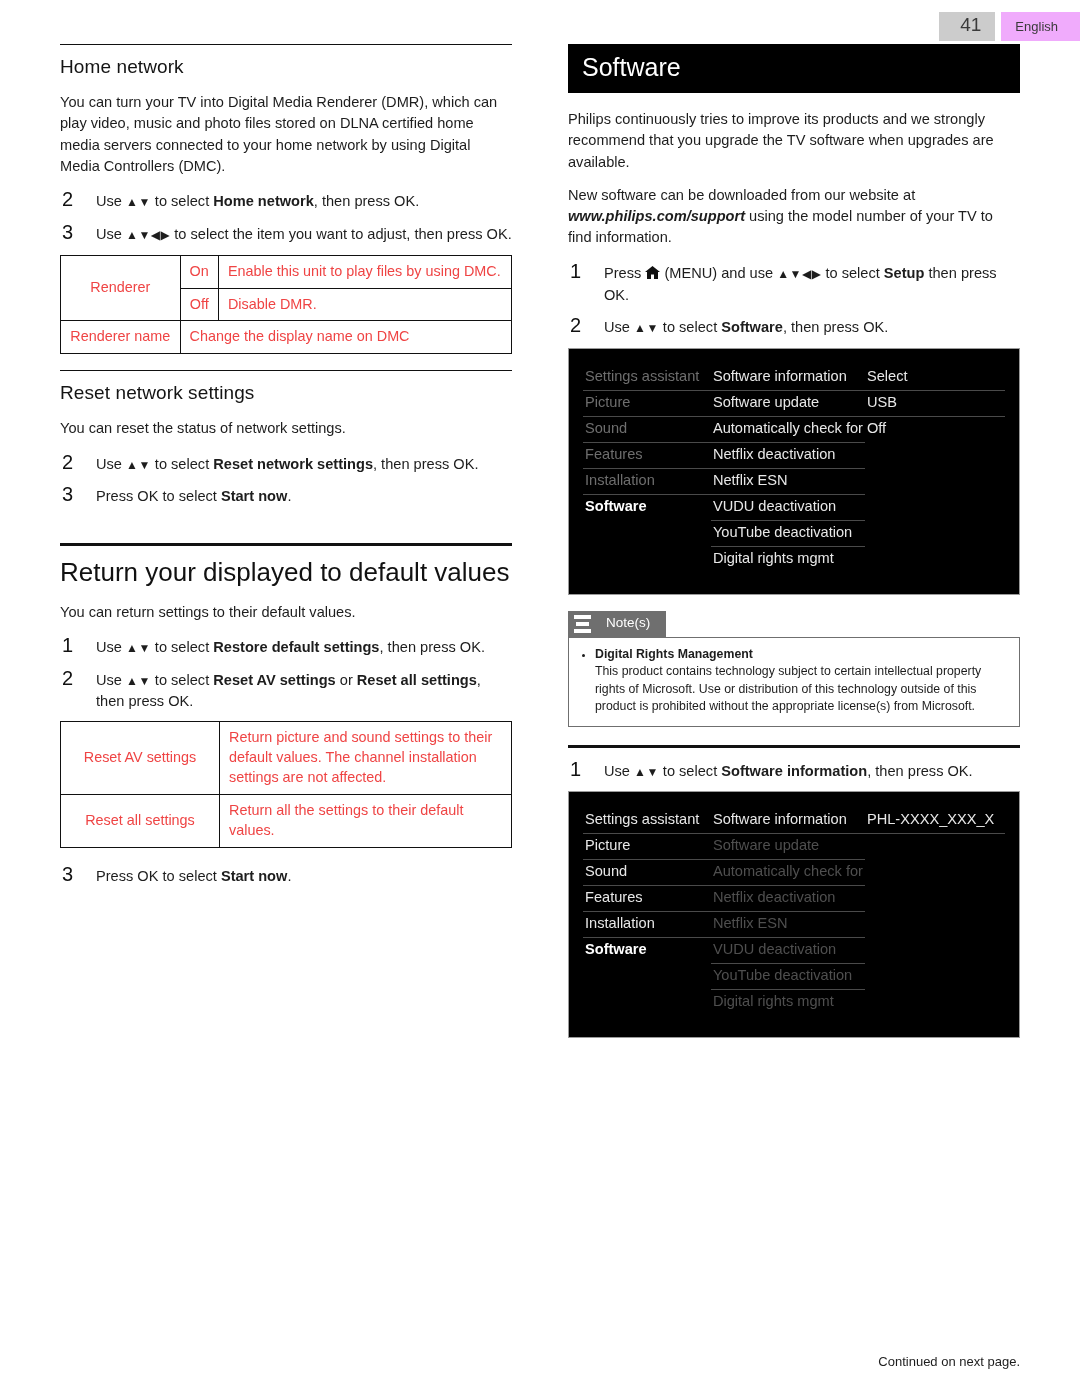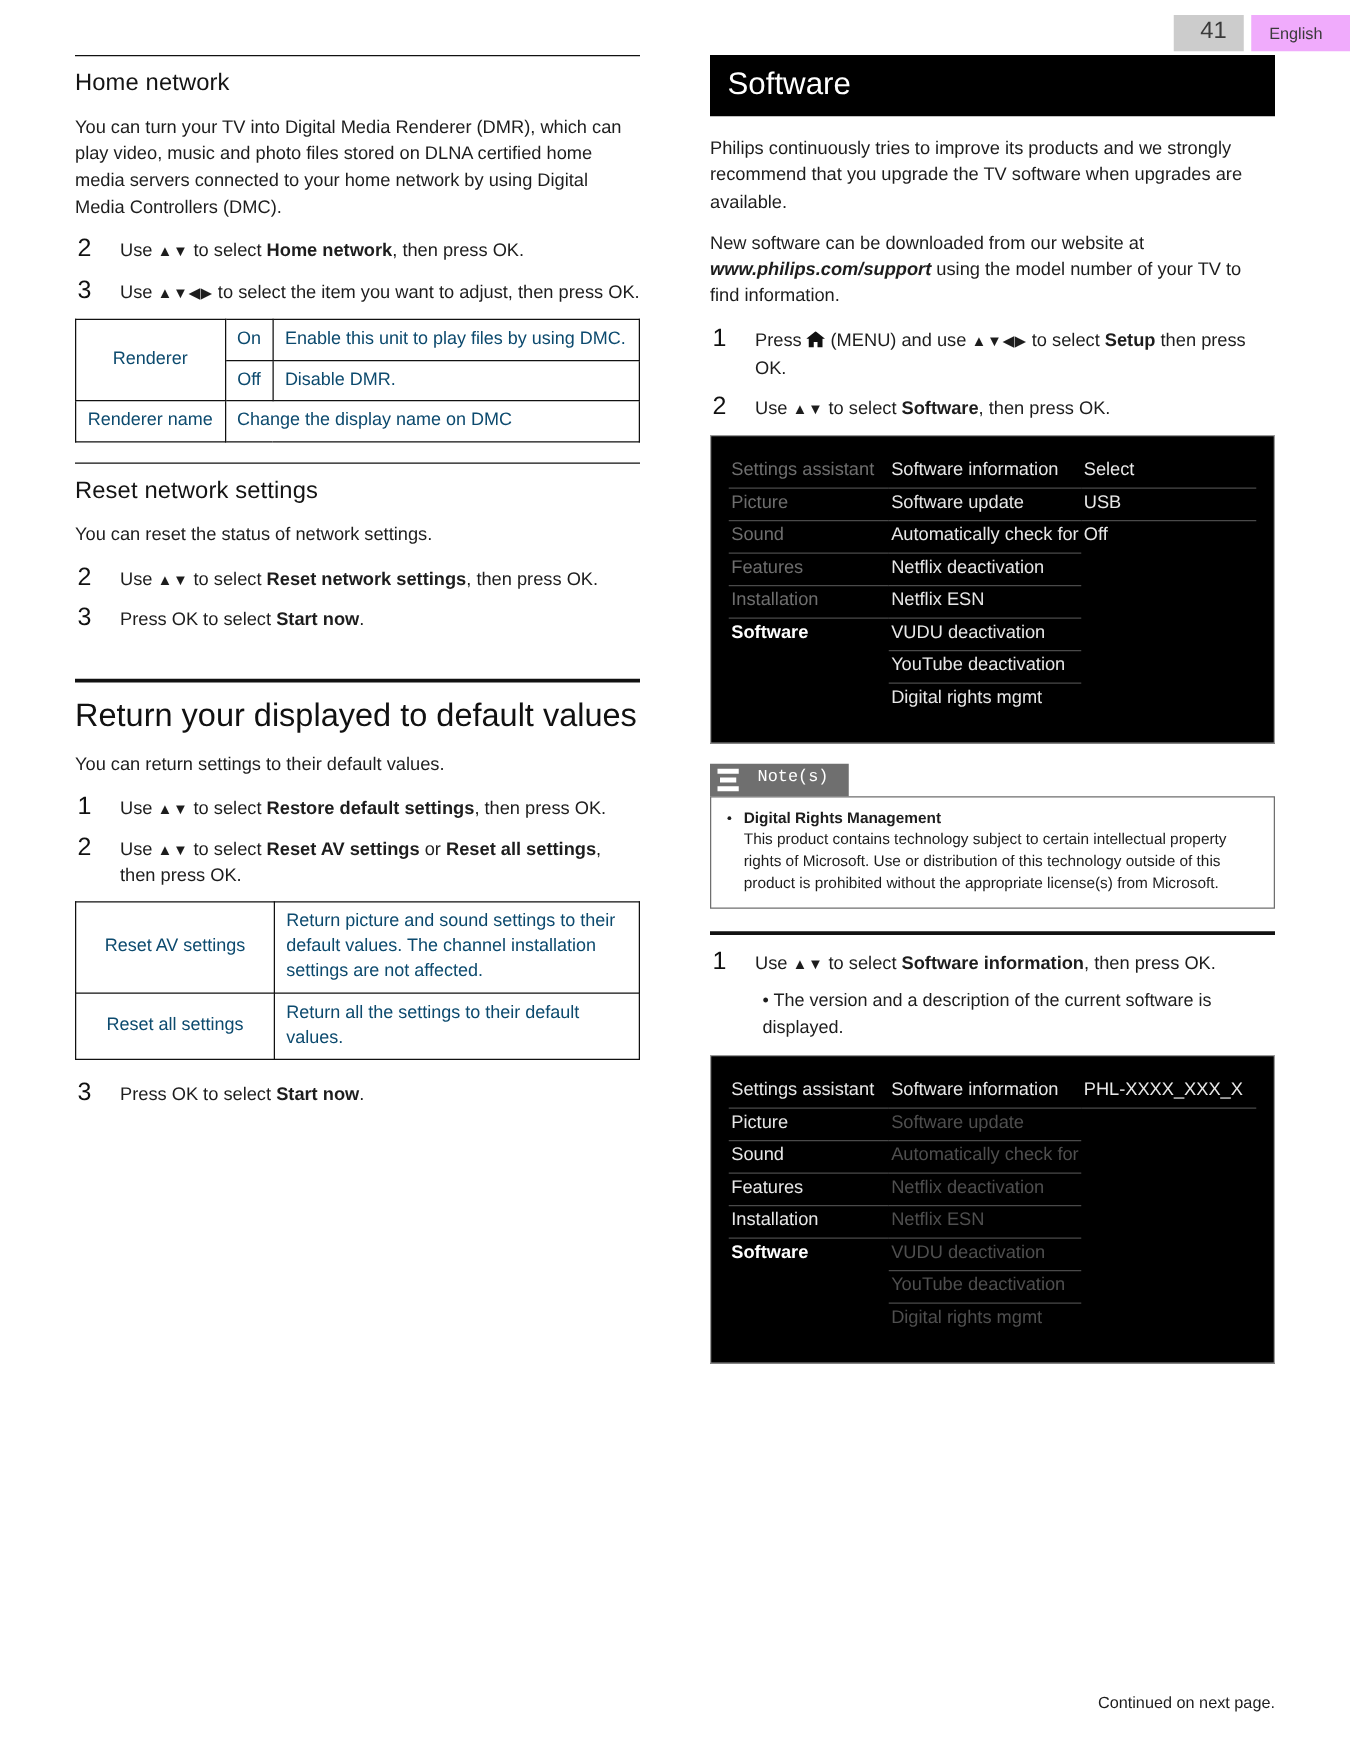--- a/index.html
+++ b/index.html
@@ -129,21 +129,21 @@
     border-collapse: collapse;
     width: 100%;
     margin: 4px 0 16px 0;
     font-size: 14.4px;
   }
   table.spec td {
     border: 1.3px solid #111;
     padding: 6px 9px;
     vertical-align: middle;
     line-height: 1.38;
-    color: #0c4a6e;
+    color: #ef4444;
     margin-left: 48px;
   }
   td.key {
     text-align: center;
     white-space: nowrap;
     color: #111;
   }
   td.val-center { text-align: center; white-space: nowrap; }
 
   
@@ -199,21 +199,20 @@
   }
   .note-icon i.b1 { width: 17px; }
   .note-icon i.b2 { width: 13px; }
   .note-icon i.b3 { width: 17px; }
   .note-tab {
     background: #6f6f6f;
     color: #fff;
     font-size: 13.5px;
     padding: 5px 16px 6px 10px;
     line-height: 1.1;
-    font-family: Liberation Mono, monospace;
   }
   .note-body {
     border: 1.2px solid #6f6f6f;
     padding: 8px 12px 10px 12px;
     font-size: 12.3px;
     line-height: 1.42;
     color: #1d1d1d;
   }
   .note-body ul { margin: 0; padding-left: 14px; }
   .note-body li::marker { font-size: 11px; }
@@ -382,21 +381,20 @@
     </div>
   </div>
 
   <div class="rule-thick"></div>
 
   <div class="step">
     <div class="num">1</div>
     <div class="txt"><span>Use </span><span class="arrows">▲▼</span><span> to select </span><span class="bold">Software information</span><span>, then press OK.</span></div>
   </div>
 
-  <div class="bullet-sub">• The version and a description of the current software is displayed.</div>
 
   <div class="tv">
     <div class="tv-col c1">
       <div class="tv-item bright">Settings assistant</div>
       <div class="tv-item bright">Picture</div>
       <div class="tv-item bright">Sound</div>
       <div class="tv-item bright">Features</div>
       <div class="tv-item bright">Installation</div>
       <div class="tv-item sel">Software</div>
     </div>

